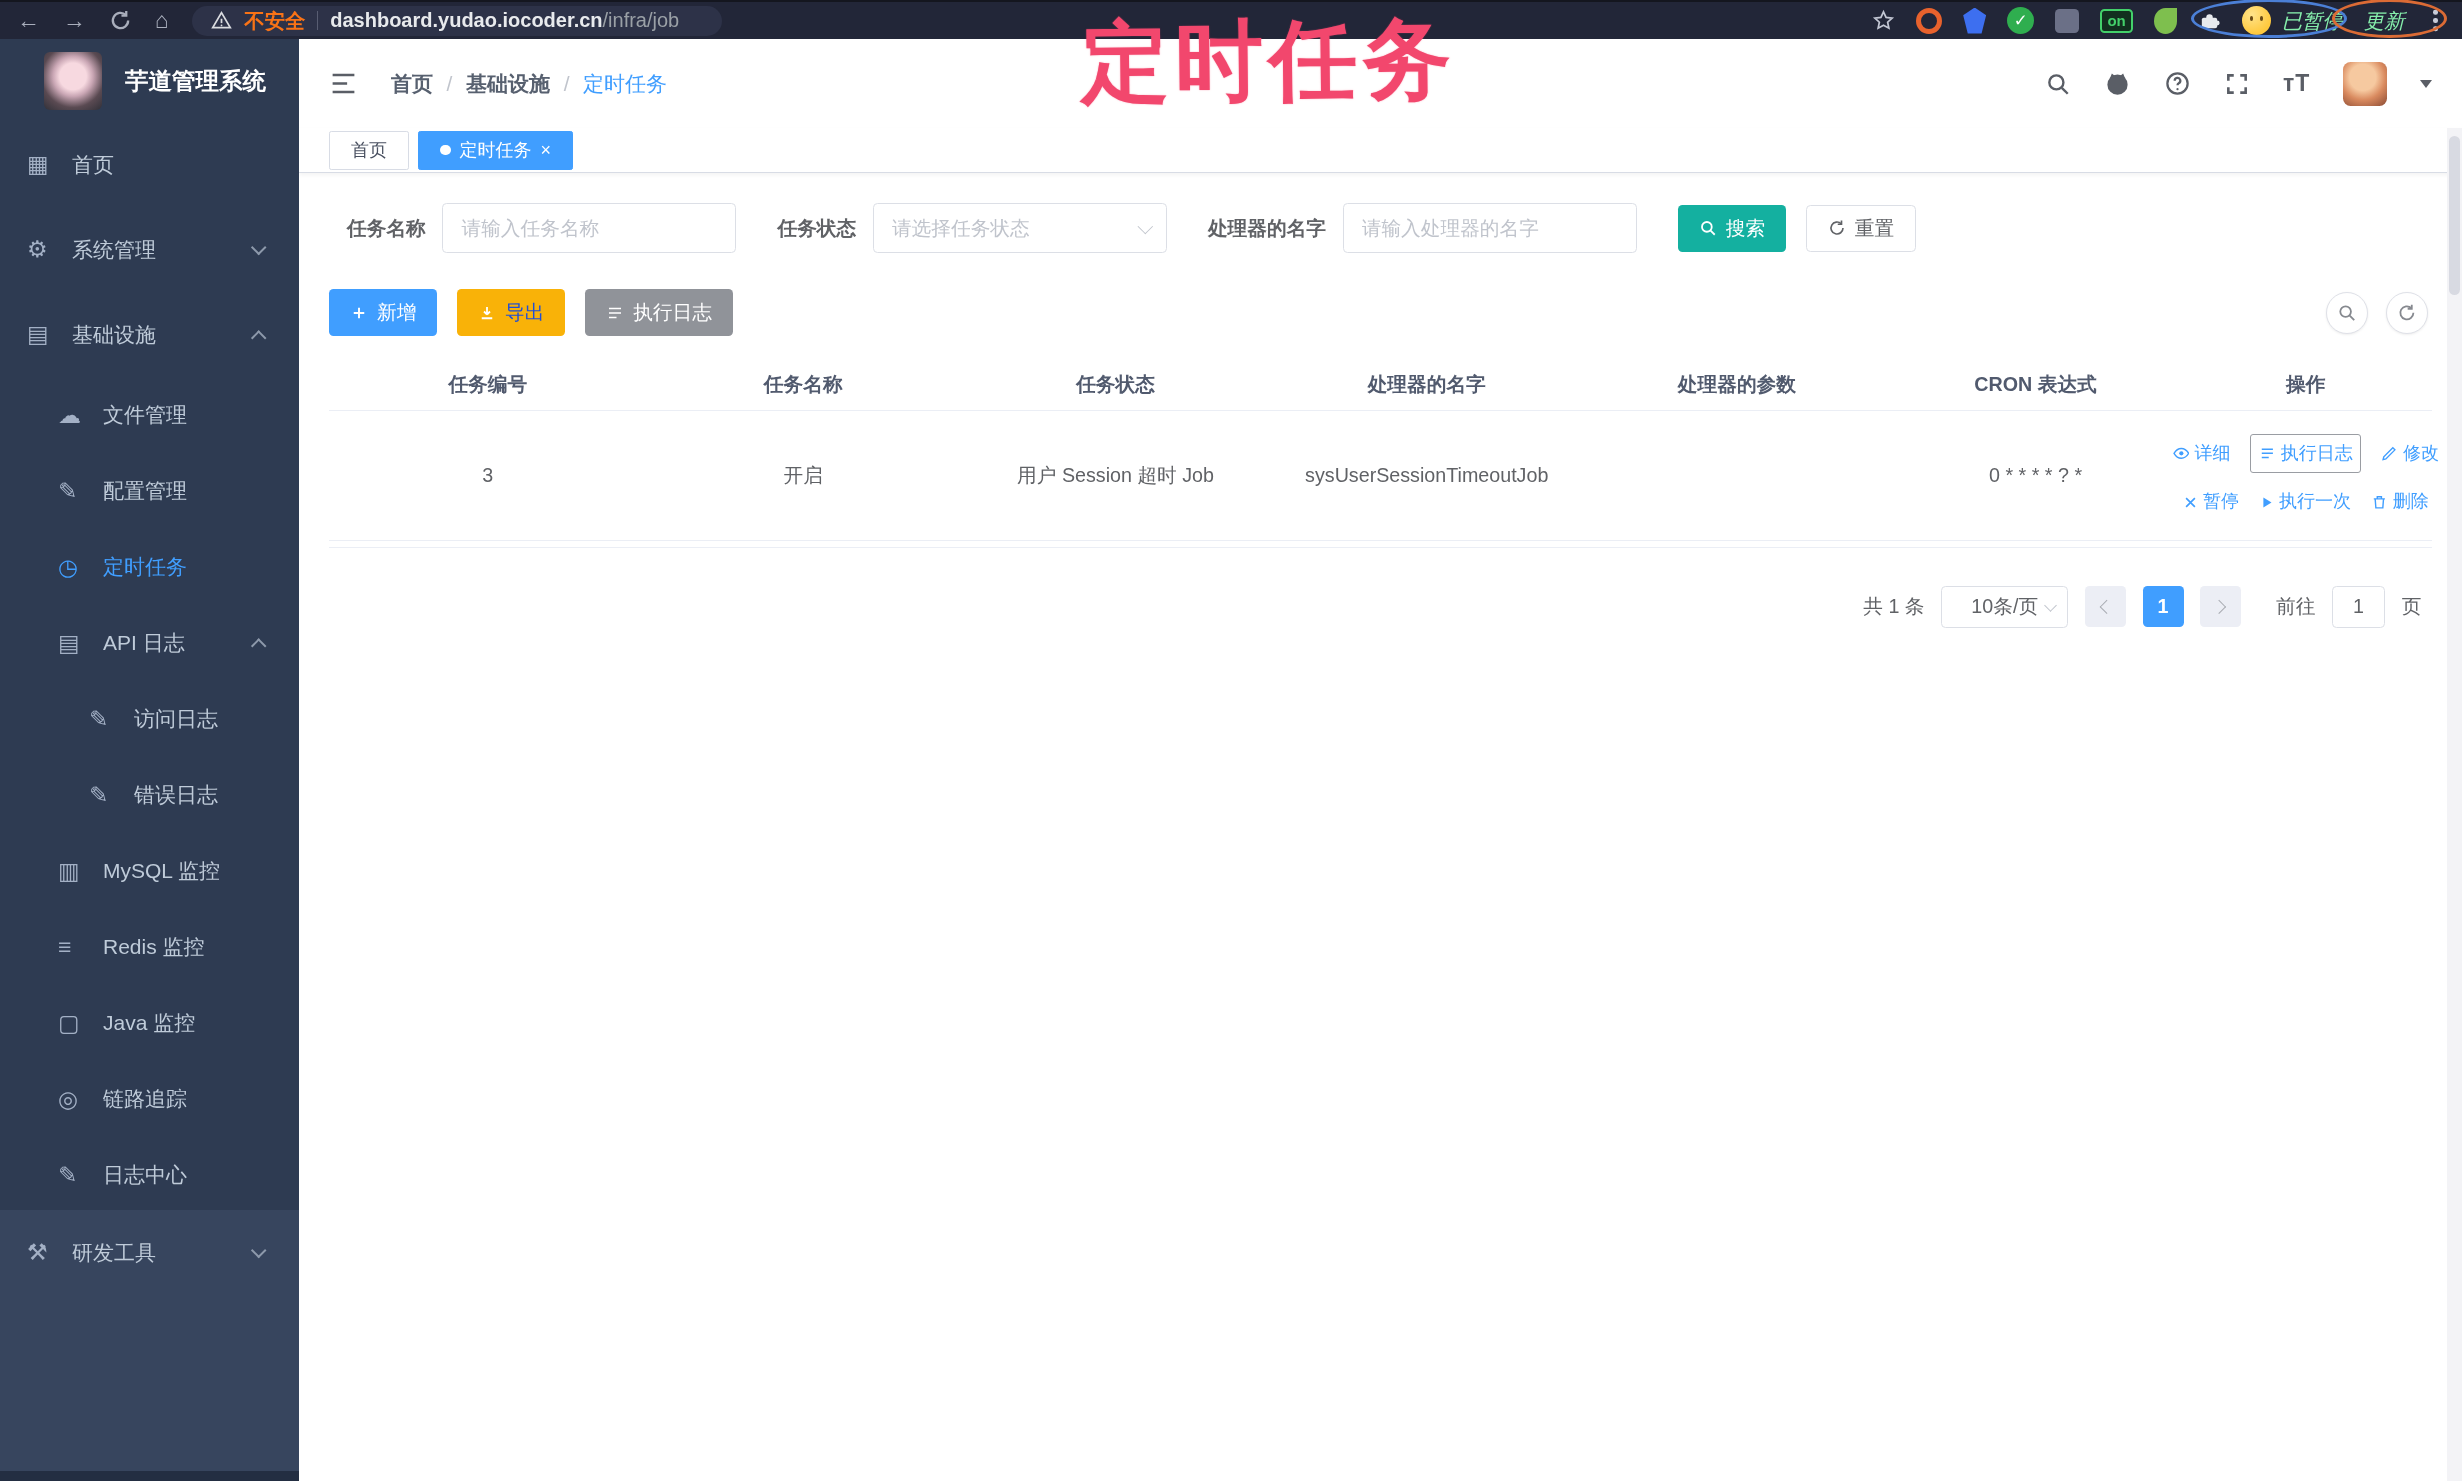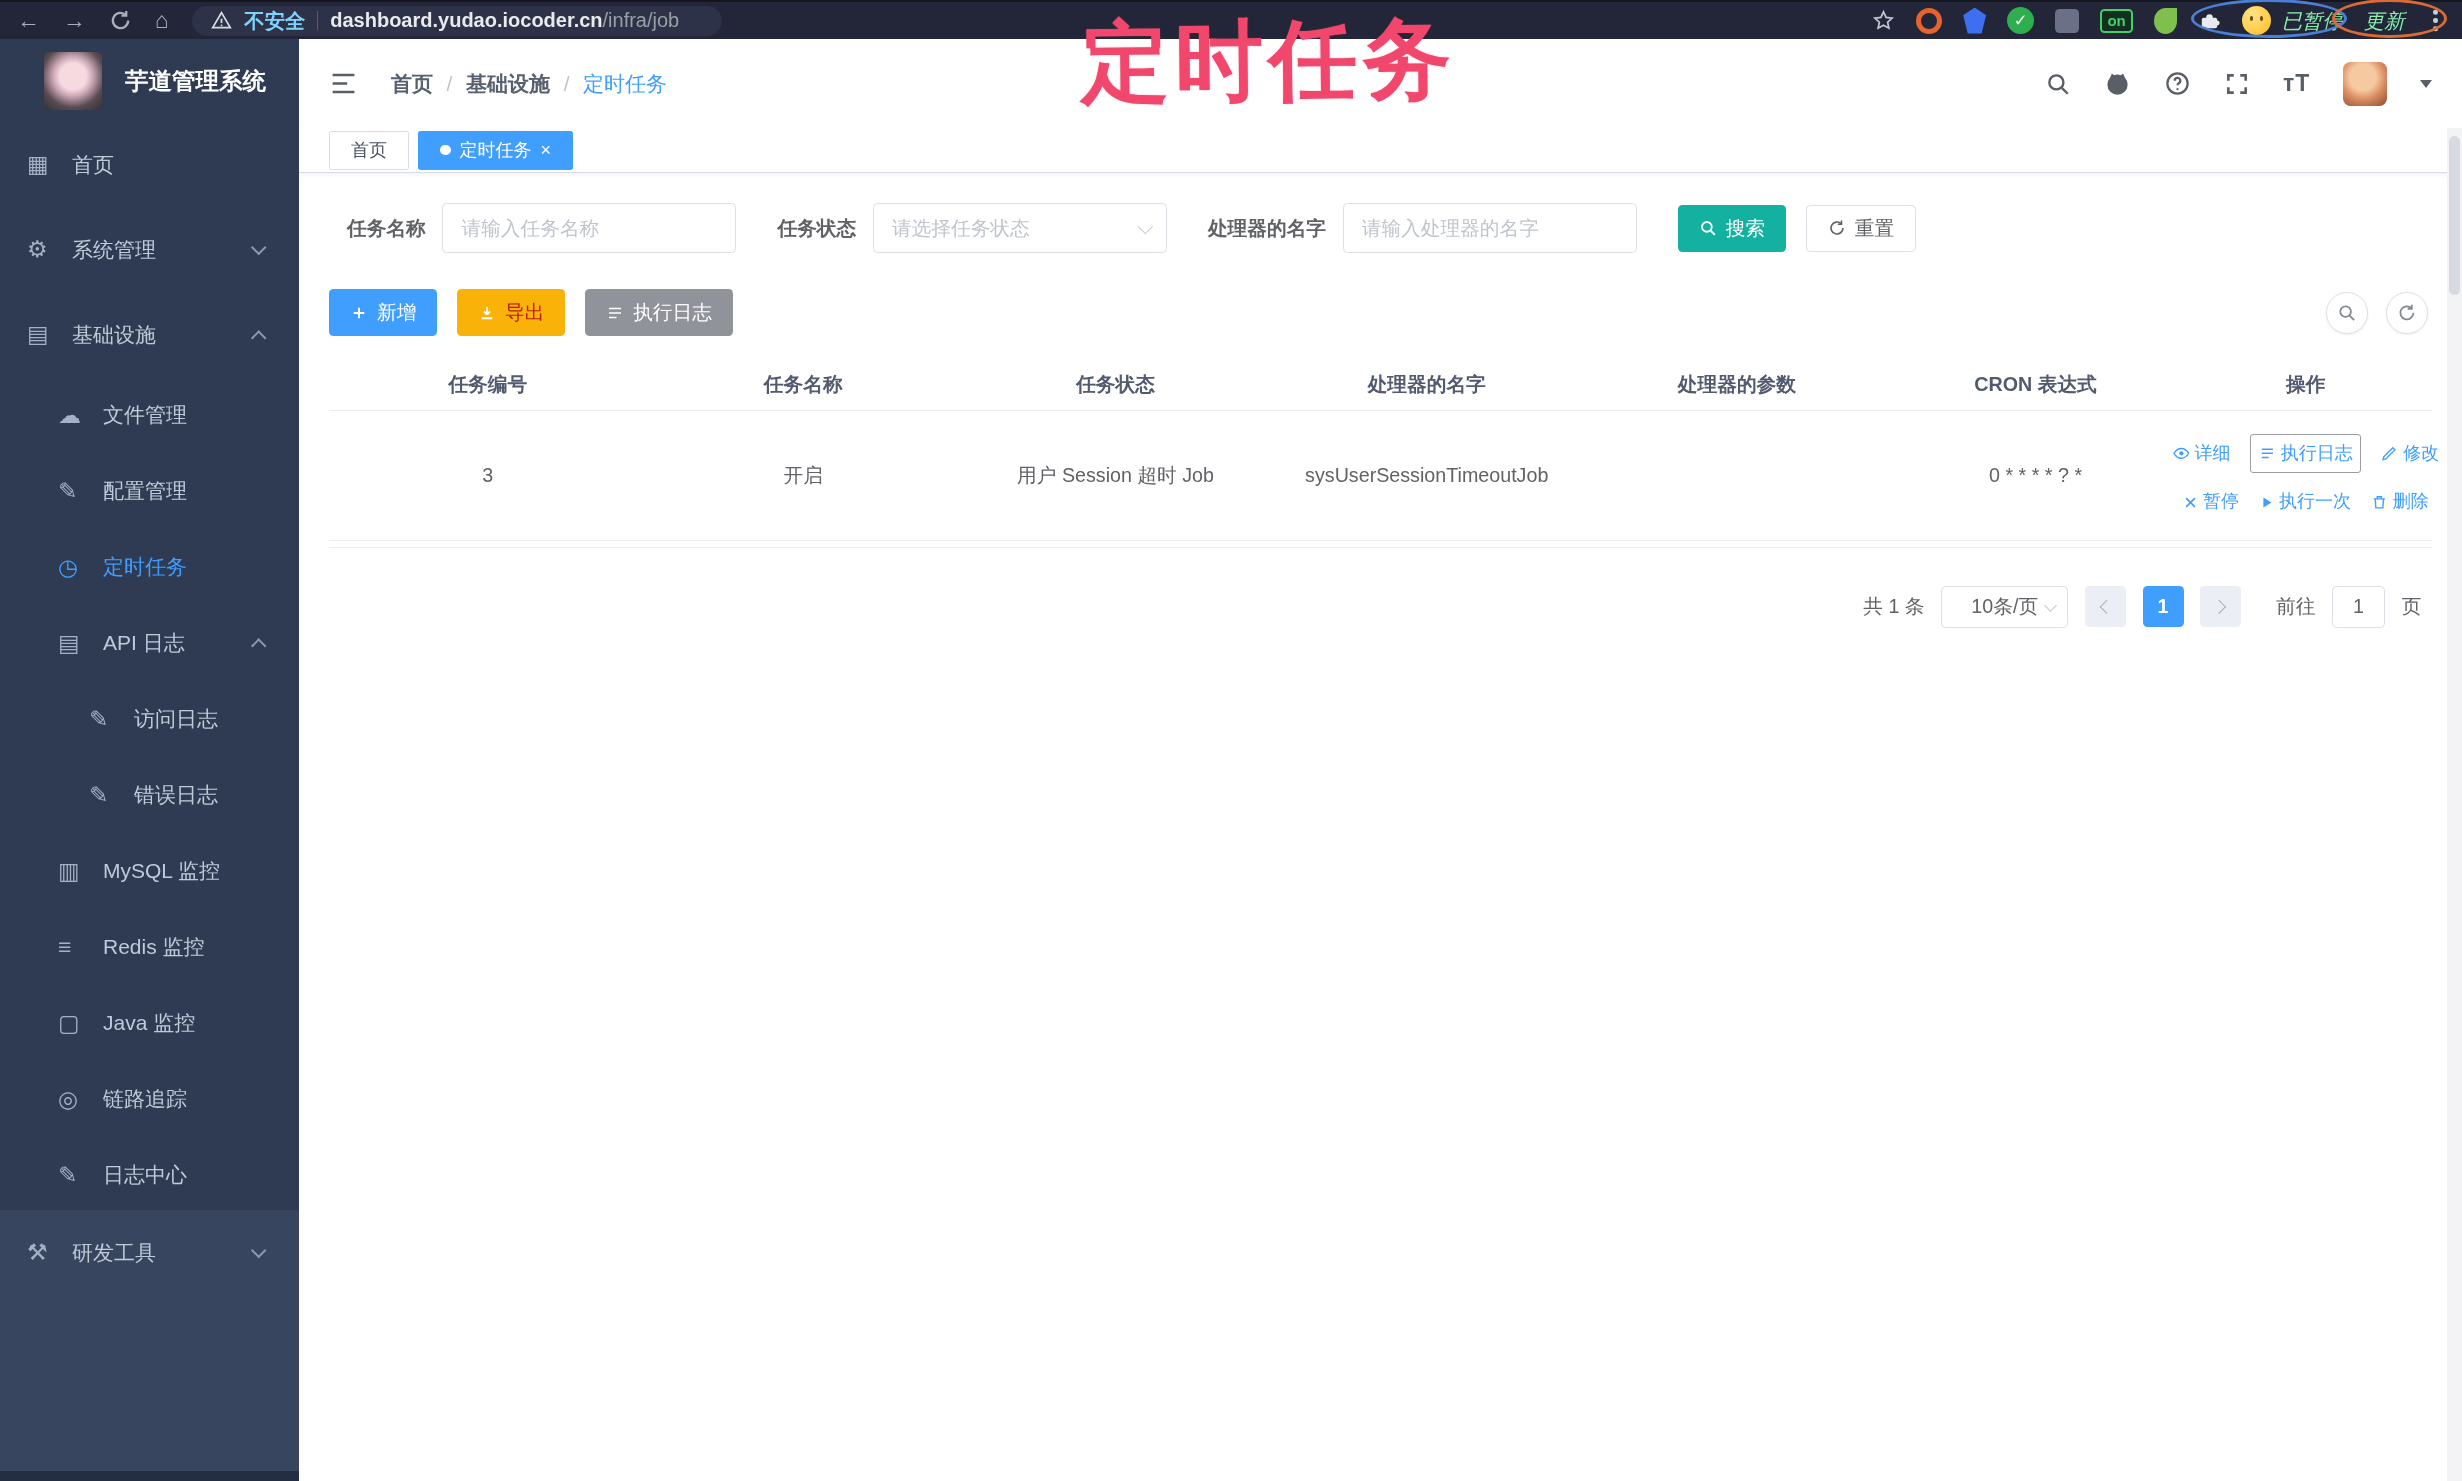--- a/index.html
+++ b/index.html
@@ -7,21 +7,21 @@
   body { position:relative; font-family:"Liberation Sans","DejaVu Sans",sans-serif; background:#fff; color:#606266; }
   svg { display:block; }
 
   
   .browser-bar{ position:absolute; top:0; left:0; width:2462px; height:39px;
     background:#222638; border-top:2.3px solid #14161f; display:flex; align-items:center;
     padding:0 16.7px; gap:23px; z-index:40;}
   .nav-ic{ color:#a9aebc; font-size:23px; line-height:1; display:flex; align-items:center;}
   .addr-pill{ display:flex; align-items:center; gap:12px; background:#2d3248; height:30px;
     border-radius:15px; padding:0 19.7px; width:530px; }
-  .addr-sec{ color:#7dd3fc; font-size:20.4px; font-weight:bold; white-space:nowrap;}
+  .addr-sec{ color:#f97316; font-size:20.4px; font-weight:bold; white-space:nowrap;}
   .addr-div{ width:0.8px; height:19.7px; background:#585d72;}
   .addr-url{ font-size:20px; font-weight:bold; color:#e8eaed; white-space:nowrap; }
   .addr-url .path{ color:#9aa0a6; font-weight:normal;}
   .bar-right{ margin-left:auto; display:flex; align-items:center; gap:21px;}
   .ext{ width:27px; height:27px; border-radius:6px; display:flex; align-items:center; justify-content:center;}
   .ext-orange{ border:5.3px solid #e8622d; border-radius:50%; width:26px;height:26px;}
   .ext-blue{ background:#3d6ff0; clip-path:polygon(50% 0,100% 30%,80% 100%,20% 100%,0 30%); width:23px;height:26px;}
   .ext-green{ background:#2fae4f; border-radius:50%; color:#fff; font-size:16.7px; font-weight:bold;}
   .ext-grid{ background:#6b7087; border-radius:4.5px; width:24px;height:24px;}
   .on-badge{ border:2.3px solid #43d06a; color:#43d06a; border-radius:4.5px; font-size:15px; font-weight:bold;
@@ -95,21 +95,21 @@
   .f-input::placeholder{ color:#c0c4cc;}
   .f-group{ display:flex; align-items:center; margin-right:41px;}
   .f-select{ position:relative;}
   .f-select .chev2{ position:absolute; right:16.7px; top:18px; width:10.6px; height:10.6px;
     border-right:1.5px solid #c0c4cc; border-bottom:1.5px solid #c0c4cc; transform:rotate(45deg); pointer-events:none;}
   .btn{ height:47px; border:none; border-radius:4.5px; font-size:19.7px; font-family:inherit;
     display:inline-flex; align-items:center; gap:9px; padding:0 21px; cursor:pointer; white-space:nowrap;}
   .btn-search{ background:#14b0a0; color:#fff;}
   .btn-reset{ background:#fff; color:#606266; border:0.8px solid #dcdfe6;}
   .btn-add{ background:#409eff; color:#fff;}
-  .btn-export{ background:#f9b208; color:#b91c1c;}
+  .btn-export{ background:#f9b208; color:#1d4ed8;}
   .btn-log{ background:#909399; color:#fff;}
 
   
   .toolbar{ margin-top:36px; display:flex; align-items:center; gap:19.7px;}
   .tool-right{ margin-left:auto; display:flex; gap:18px; margin-right:4.5px;}
   .circle-btn{ width:42px; height:42px; border-radius:50%; border:0.8px solid #dfe1e8; background:#fff;
     display:flex; align-items:center; justify-content:center; color:#86898f; cursor:pointer;
     box-shadow:0 0.8px 2.3px rgba(0,0,0,.08);}
 
   

